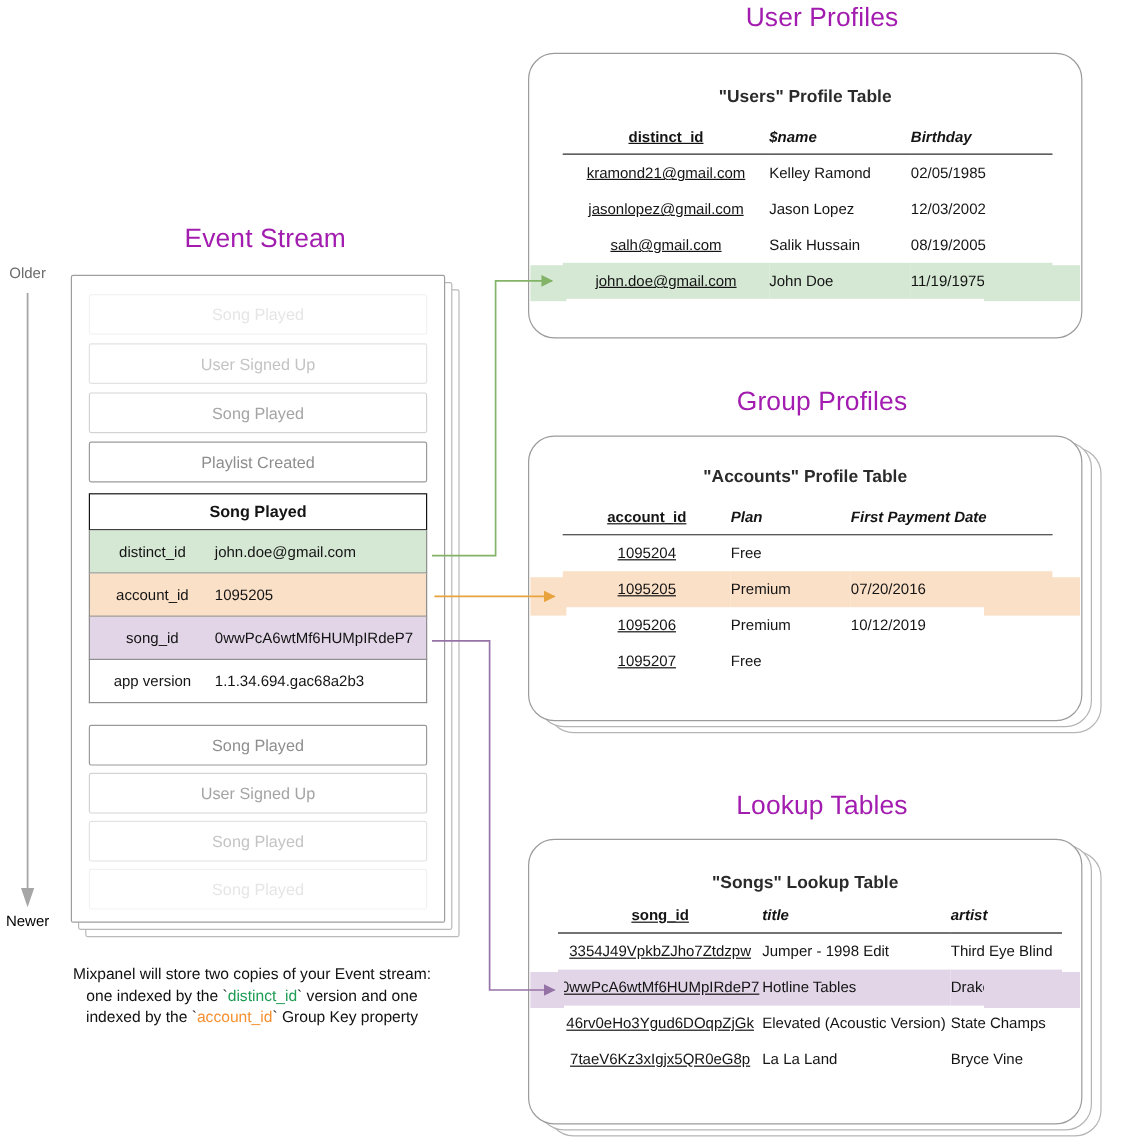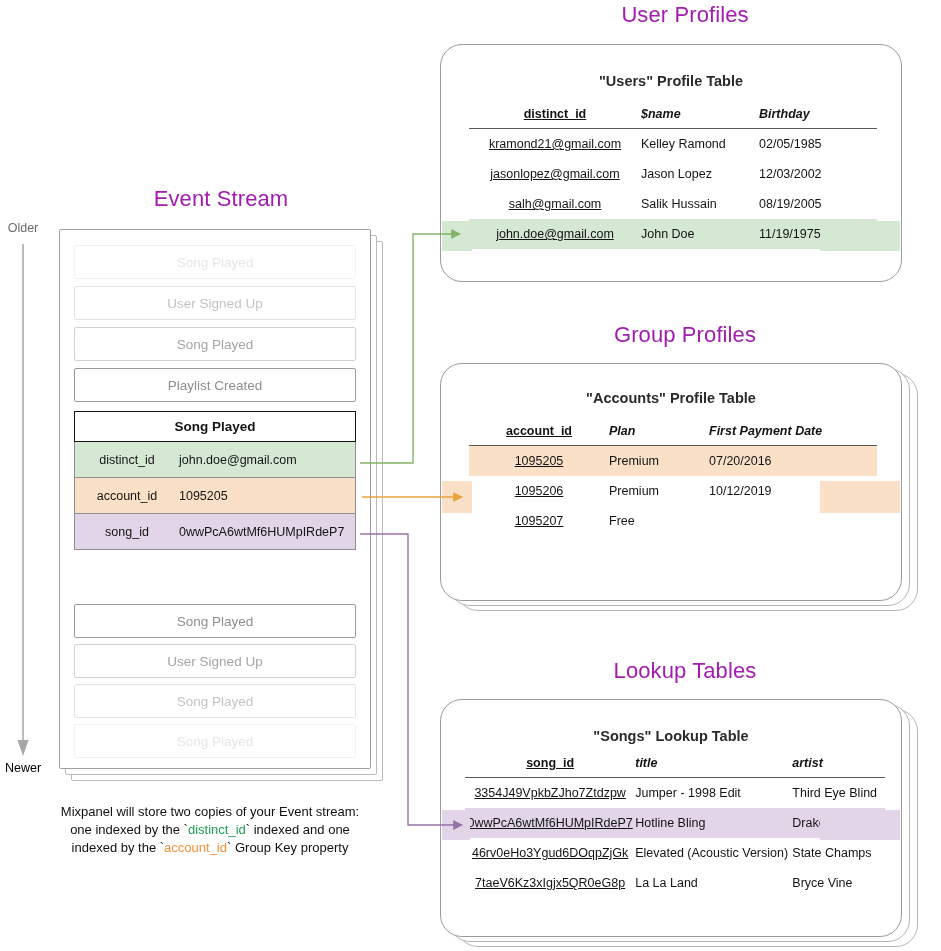--- a/index.html
+++ b/index.html
@@ -259,41 +259,45 @@
         <span class="prop-val">john.doe@gmail.com</span>
       </div>
       <div class="prop-row orange">
         <span class="prop-key">account_id</span>
         <span class="prop-val">1095205</span>
       </div>
       <div class="prop-row purple">
         <span class="prop-key">song_id</span>
         <span class="prop-val">0wwPcA6wtMf6HUMpIRdeP7</span>
       </div>
+      <div class="prop-row plain">
+        <span class="prop-key">app version</span>
+        <span class="prop-val">1.1.34.694.gac68a2b3</span>
+      </div>
     </div>
 
     <div class="event-card fade-4" style="top:374px;">
       <span>Song Played</span>
     </div>
     <div class="event-card fade-3" style="top:414px;">
       <span>User Signed Up</span>
     </div>
     <div class="event-card fade-2" style="top:454px;">
       <span>Song Played</span>
     </div>
     <div class="event-card fade-1" style="top:494px;">
       <span>Song Played</span>
     </div>
 
   </div>
 </div>
 
 <div id="stream-caption">
   <span>Mixpanel will store two copies of your Event stream:</span><br>
-  <span>one indexed by the `</span><span class="tok-green">distinct_id</span><span>` indexed and one</span><br>
+  <span>one indexed by the `</span><span class="tok-green">distinct_id</span><span>` version and one</span><br>
   <span>indexed by the `</span><span class="tok-orange">account_id</span><span>` Group Key property</span>
 </div>
 
 <div class="panel-stack" style="left:440px; top:44px; width:470px; height:244px;">
   <div class="panel-front" style="width:462px; height:238px;">
     <div class="panel-title" style="top:28px;">"Users" Profile Table</div>
 
     <table class="dtable" style="left:28px; top:62px; width:408px;">
       <thead>
         <tr>
@@ -339,20 +343,25 @@
 
     <table class="dtable" style="left:28px; top:60px; width:408px;">
       <thead>
         <tr>
           <th class="keycol" style="width:140px;">account_id</th>
           <th class="normal" style="width:100px;">Plan</th>
           <th class="normal" style="width:168px;">First Payment Date</th>
         </tr>
       </thead>
       <tbody>
+        <tr>
+          <td class="keycol">1095204</td>
+          <td class="normal">Free</td>
+          <td class="normal"></td>
+        </tr>
         <tr class="hl-orange">
           <td class="keycol">1095205</td>
           <td class="normal">Premium</td>
           <td class="normal">07/20/2016</td>
         </tr>
         <tr>
           <td class="keycol">1095206</td>
           <td class="normal">Premium</td>
           <td class="normal">10/12/2019</td>
         </tr>
@@ -383,21 +392,21 @@
         </tr>
       </thead>
       <tbody>
         <tr>
           <td class="keycol">3354J49VpkbZJho7Ztdzpw</td>
           <td class="normal">Jumper - 1998 Edit</td>
           <td class="normal">Third Eye Blind</td>
         </tr>
         <tr class="hl-purple">
           <td class="keycol">0wwPcA6wtMf6HUMpIRdeP7</td>
-          <td class="normal">Hotline Bling</td>
+          <td class="normal">Hotline Tables</td>
           <td class="normal">Drake</td>
         </tr>
         <tr>
           <td class="keycol">46rv0eHo3Ygud6DOqpZjGk</td>
           <td class="normal">Elevated (Acoustic Version)</td>
           <td class="normal">State Champs</td>
         </tr>
         <tr>
           <td class="keycol">7taeV6Kz3xIgjx5QR0eG8p</td>
           <td class="normal">La La Land</td>

